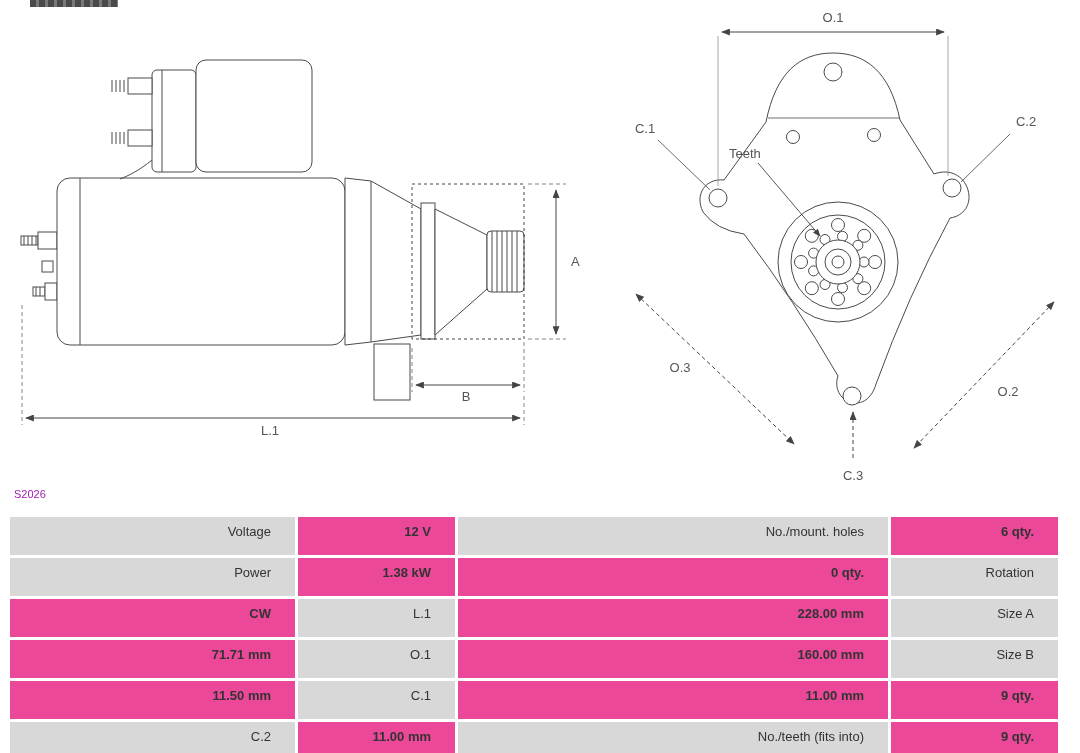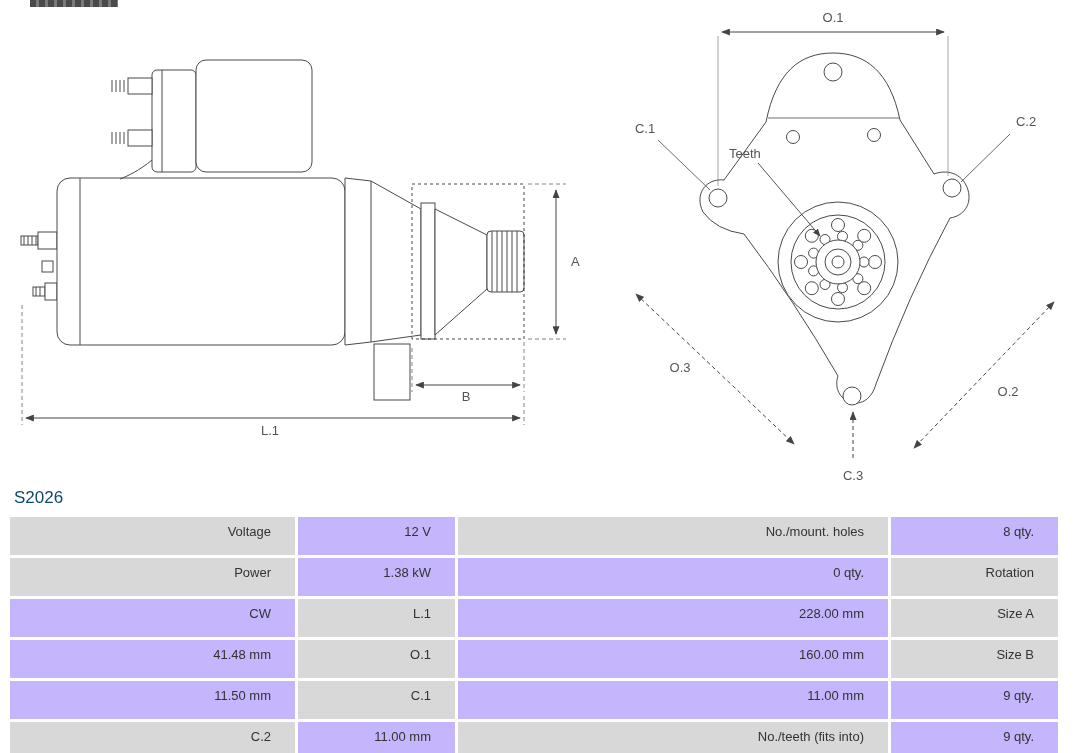--- a/index.html
+++ b/index.html
@@ -4,29 +4,29 @@
 <style>
   html,body{margin:0;padding:0;background:#fff;}
   body{width:1080px;height:753px;position:relative;font-family:"Liberation Sans",sans-serif;overflow:hidden;}
 
   .logo-fragment{position:absolute;left:30px;top:0;width:88px;height:7px;
     background:repeating-linear-gradient(90deg,#4a4a4a 0 6px,#7a7a7a 6px 9px);}
 
   .diagram-wrap{position:absolute;left:0;top:0;width:1080px;height:485px;}
   svg text{font-family:"Liberation Sans",sans-serif;font-size:13px;fill:#555;}
 
-  .part-number{position:absolute;left:14px;top:488px;font-size:17px;color:#0c4a6e;font-weight:400;text-align:right;}
+  .part-number{position:absolute;left:14px;top:488px;font-size:11px;color:#a21caf;font-weight:400;text-align:right;}
 
   .spec-table{position:absolute;left:10px;top:517px;width:1048px;
     display:grid;grid-template-columns:285px 157px 430px 167px;gap:3px;
     font-size:13px;color:#333;}
   .cell{height:38px;line-height:30px;padding-right:24px;text-align:right;
     white-space:nowrap;overflow:hidden;box-sizing:border-box;}
   .lbl{background:#d8d8d8;}
-  .val{background:#c4b5fd;}
+  .val{background:#ec4899;font-weight:bold;}
   .blank{background:transparent;}
 </style>
 </head>
 <body>
 
 <div class="logo-fragment"></div>
 
 <div class="diagram-wrap">
 <svg width="1080" height="485" viewBox="0 0 1080 485">
   <defs>
@@ -153,33 +153,33 @@
   <text x="729" y="158">Teeth</text>
 </svg>
 </div>
 
 <div class="part-number">S2026</div>
 
 <div class="spec-table">
   <div class="cell lbl">Voltage</div>
   <div class="cell val">12 V</div>
   <div class="cell lbl">No./mount. holes</div>
-  <div class="cell val">8 qty.</div>
+  <div class="cell val">6 qty.</div>
 
   <div class="cell lbl">Power</div>
   <div class="cell val">1.38 kW</div>
   <div class="cell val">0 qty.</div>
 
   <div class="cell lbl">Rotation</div>
   <div class="cell val">CW</div>
   <div class="cell lbl">L.1</div>
   <div class="cell val">228.00 mm</div>
 
   <div class="cell lbl">Size A</div>
-  <div class="cell val">41.48 mm</div>
+  <div class="cell val">71.71 mm</div>
   <div class="cell lbl">O.1</div>
   <div class="cell val">160.00 mm</div>
 
   <div class="cell lbl">Size B</div>
   <div class="cell val">11.50 mm</div>
   <div class="cell lbl">C.1</div>
   <div class="cell val">11.00 mm</div>
 
   <div class="cell val">9 qty.</div>
   <div class="cell lbl">C.2</div>

